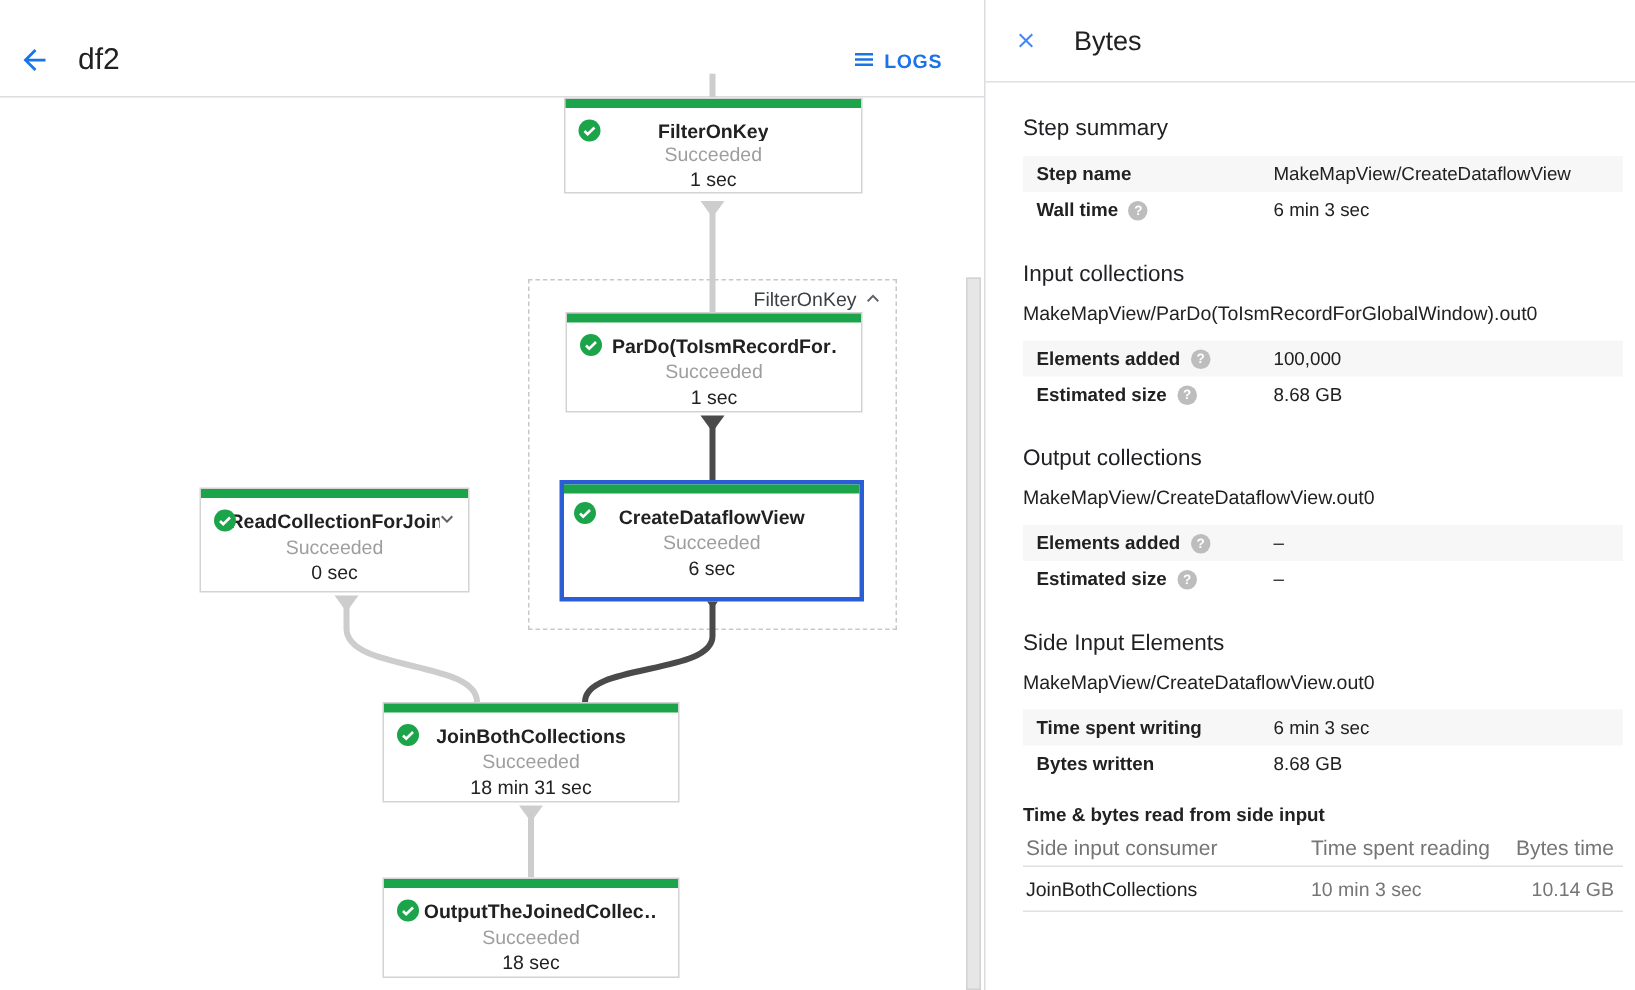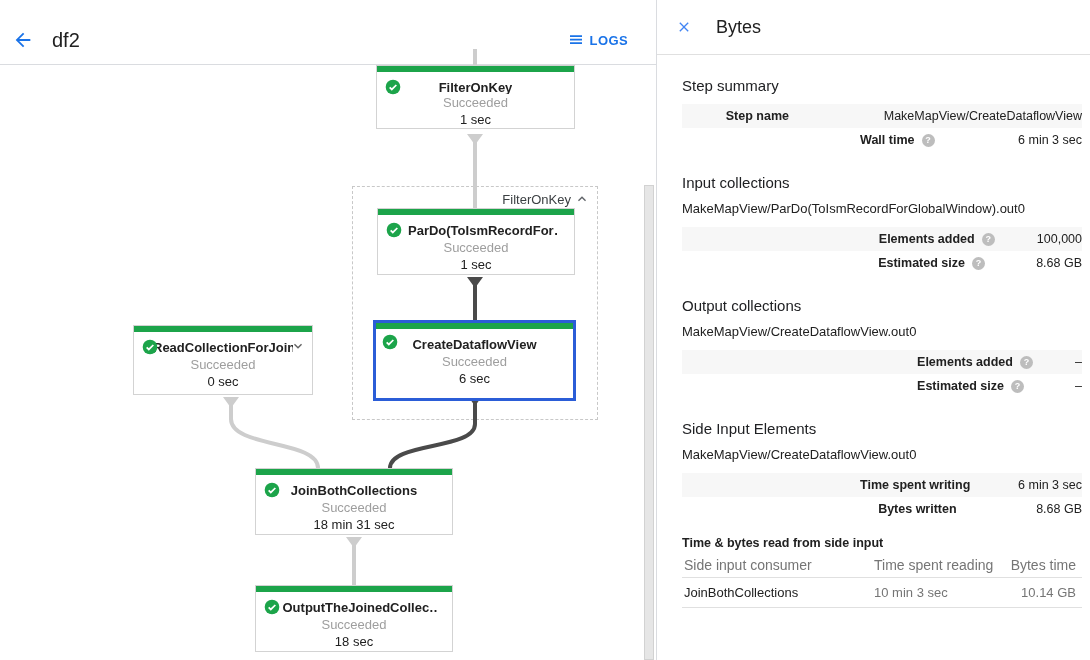--- a/index.html
+++ b/index.html
@@ -43,21 +43,21 @@
   .panel { position:absolute; left:656px; top:0; width:434px; height:660px; background:#fff;
            border-left:1px solid #dadce0; }
   .panel-header { height:55px; border-bottom:1px solid #e0e0e0; display:flex; align-items:center; }
   .close-btn { width:20px; height:20px; margin-left:17px; cursor:pointer; display:flex; align-items:center; justify-content:center; }
   .panel-title { font-size:18px; color:#212121; margin-left:22px; }
 
   .panel-body { padding:0 8px 0 25px; }
   .sec-heading { font-size:15px; color:#202124; padding-top:22px; margin-bottom:10px; }
   .collection-name { font-size:13px; color:#212121; margin:0 0 10px 0; line-height:16px; }
 
-  .kv-row { display:flex; align-items:center; height:24px; padding-left:9px; font-size:12.5px;justify-content:flex-end; }
+  .kv-row { display:flex; align-items:center; height:24px; padding-left:9px; font-size:12.5px; }
   .kv-row.shaded { background:#f7f7f7; }
   .kv-label { font-weight:bold; color:#212121; display:flex; align-items:center; width:158px; flex:0 0 158px; }
   .kv-value { color:#212121; }
   .help { display:inline-flex; align-items:center; justify-content:center; width:13px; height:13px;
           border-radius:50%; background:#bdbdbd; color:#fff; font-size:9px; font-weight:bold;
           margin-left:7px; cursor:pointer; flex:0 0 13px; }
 
   .tbl-heading { font-size:12.5px; font-weight:bold; color:#212121; margin-top:15px; margin-bottom:6px; }
   .tbl-header, .tbl-row { display:flex; align-items:center; }
   .tbl-header { color:#757575; font-size:14px; height:22px; border-bottom:1px solid #e0e0e0; padding-bottom:4px; }

